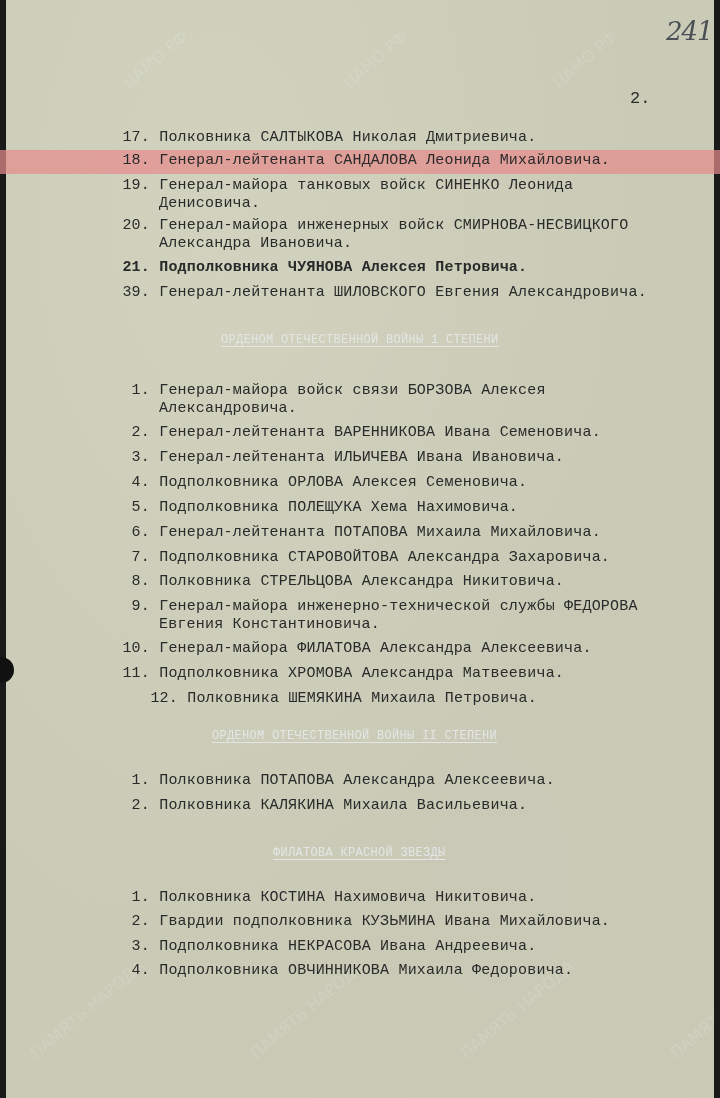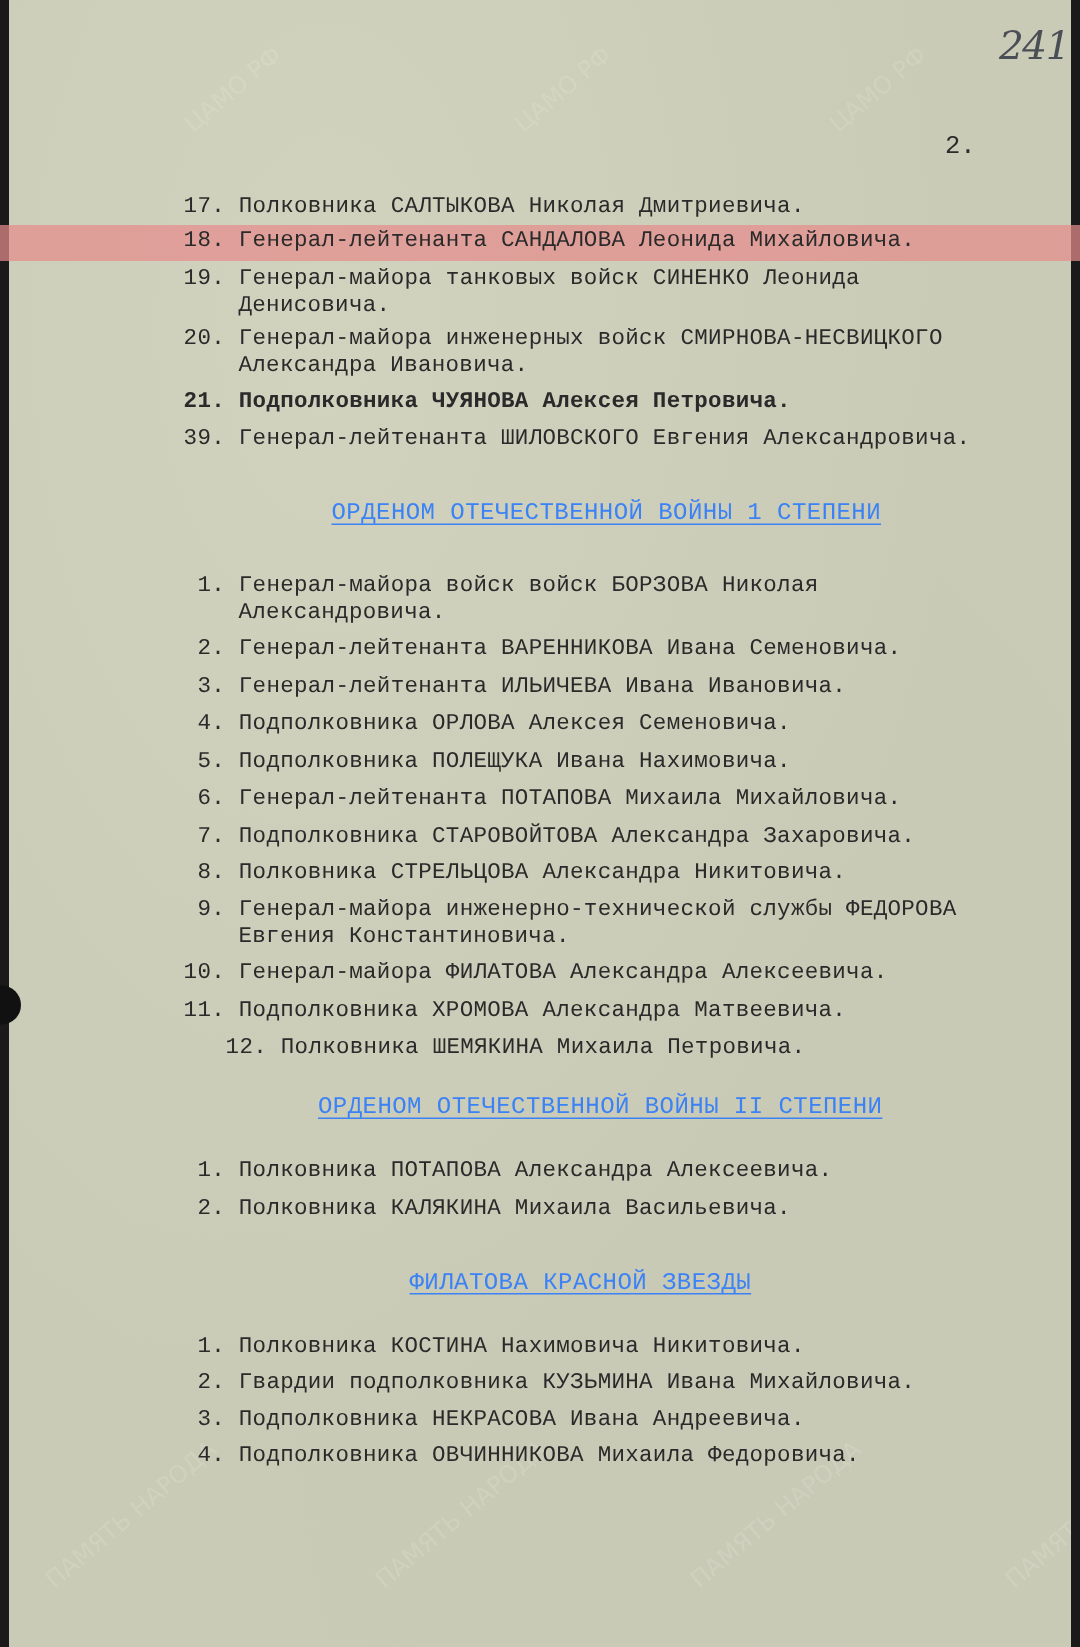--- a/index.html
+++ b/index.html
@@ -25,21 +25,21 @@
   .highlight {
     position: absolute; left: 0; top: 150px; width: 720px; height: 24px;
     background: rgba(230,140,140,0.72);
   }
   .line {
     position: absolute; font-size: 15px; color: #2a2a2a; white-space: nowrap;
     letter-spacing: 0.2px;
   }
   .num { display: inline-block; text-align: right; }
   .heading {
-    position: absolute; font-size: 16px; color: #3b82f6; text-decoration: underline;
+    position: absolute; font-size: 12px; color: #e5e5e5; text-decoration: underline;
     text-underline-offset: 3px; white-space: nowrap; letter-spacing: 0.3px;
   }
   .wm {
     position: absolute; font-family: "DejaVu Sans", sans-serif; font-size: 16px;
     color: rgba(255,255,255,0.13); transform: rotate(-40deg); white-space: nowrap;
   }
 </style>
 </head>
 <body>
 
@@ -63,26 +63,26 @@
 <div class="line" style="left:118px;top:129px;"><span class="num" style="width:32px">17.</span> <span>Полковника САЛТЫКОВА Николая Дмитриевича.</span></div>
 <div class="line" style="left:118px;top:152px;"><span class="num" style="width:32px">18.</span> <span>Генерал-лейтенанта САНДАЛОВА Леонида Михайловича.</span></div>
 <div class="line" style="left:118px;top:177px;"><span class="num" style="width:32px">19.</span> <span>Генерал-майора танковых войск СИНЕНКО Леонида</span></div>
 <div class="line" style="left:159px;top:195px;">Денисовича.</div>
 <div class="line" style="left:118px;top:217px;"><span class="num" style="width:32px">20.</span> <span>Генерал-майора инженерных войск СМИРНОВА-НЕСВИЦКОГО</span></div>
 <div class="line" style="left:159px;top:235px;">Александра Ивановича.</div>
 <div class="line" style="left:118px;top:259px;font-weight:bold;"><span class="num" style="width:32px">21.</span> <span>Подполковника ЧУЯНОВА Алексея Петровича.</span></div>
 <div class="line" style="left:118px;top:284px;"><span class="num" style="width:32px">39.</span> <span>Генерал-лейтенанта ШИЛОВСКОГО Евгения Александровича.</span></div>
 
 <div class="heading" style="left:221px;top:333px;">ОРДЕНОМ ОТЕЧЕСТВЕННОЙ ВОЙНЫ 1 СТЕПЕНИ</div>
-<div class="line" style="left:118px;top:382px;"><span class="num" style="width:32px">1.</span> <span>Генерал-майора войск войск БОРЗОВА Николая</span></div>
+<div class="line" style="left:118px;top:382px;"><span class="num" style="width:32px">1.</span> <span>Генерал-майора войск связи БОРЗОВА Алексея</span></div>
 <div class="line" style="left:159px;top:400px;">Александровича.</div>
 <div class="line" style="left:118px;top:424px;"><span class="num" style="width:32px">2.</span> <span>Генерал-лейтенанта ВАРЕННИКОВА Ивана Семеновича.</span></div>
 <div class="line" style="left:118px;top:449px;"><span class="num" style="width:32px">3.</span> <span>Генерал-лейтенанта ИЛЬИЧЕВА Ивана Ивановича.</span></div>
 <div class="line" style="left:118px;top:474px;"><span class="num" style="width:32px">4.</span> <span>Подполковника ОРЛОВА Алексея Семеновича.</span></div>
-<div class="line" style="left:118px;top:499px;"><span class="num" style="width:32px">5.</span> <span>Подполковника ПОЛЕЩУКА Ивана Нахимовича.</span></div>
+<div class="line" style="left:118px;top:499px;"><span class="num" style="width:32px">5.</span> <span>Подполковника ПОЛЕЩУКА Хема Нахимовича.</span></div>
 <div class="line" style="left:118px;top:524px;"><span class="num" style="width:32px">6.</span> <span>Генерал-лейтенанта ПОТАПОВА Михаила Михайловича.</span></div>
 <div class="line" style="left:118px;top:549px;"><span class="num" style="width:32px">7.</span> <span>Подполковника СТАРОВОЙТОВА Александра Захаровича.</span></div>
 <div class="line" style="left:118px;top:573px;"><span class="num" style="width:32px">8.</span> <span>Полковника СТРЕЛЬЦОВА Александра Никитовича.</span></div>
 <div class="line" style="left:118px;top:598px;"><span class="num" style="width:32px">9.</span> <span>Генерал-майора инженерно-технической службы ФЕДОРОВА</span></div>
 <div class="line" style="left:159px;top:616px;">Евгения Константиновича.</div>
 <div class="line" style="left:118px;top:640px;"><span class="num" style="width:32px">10.</span> <span>Генерал-майора ФИЛАТОВА Александра Алексеевича.</span></div>
 <div class="line" style="left:118px;top:665px;"><span class="num" style="width:32px">11.</span> <span>Подполковника ХРОМОВА Александра Матвеевича.</span></div>
 <div class="line" style="left:118px;top:690px;margin-left:28px;"><span class="num" style="width:32px">12.</span> <span>Полковника ШЕМЯКИНА Михаила Петровича.</span></div>
 
 <div class="heading" style="left:212px;top:729px;">ОРДЕНОМ ОТЕЧЕСТВЕННОЙ ВОЙНЫ II СТЕПЕНИ</div>

